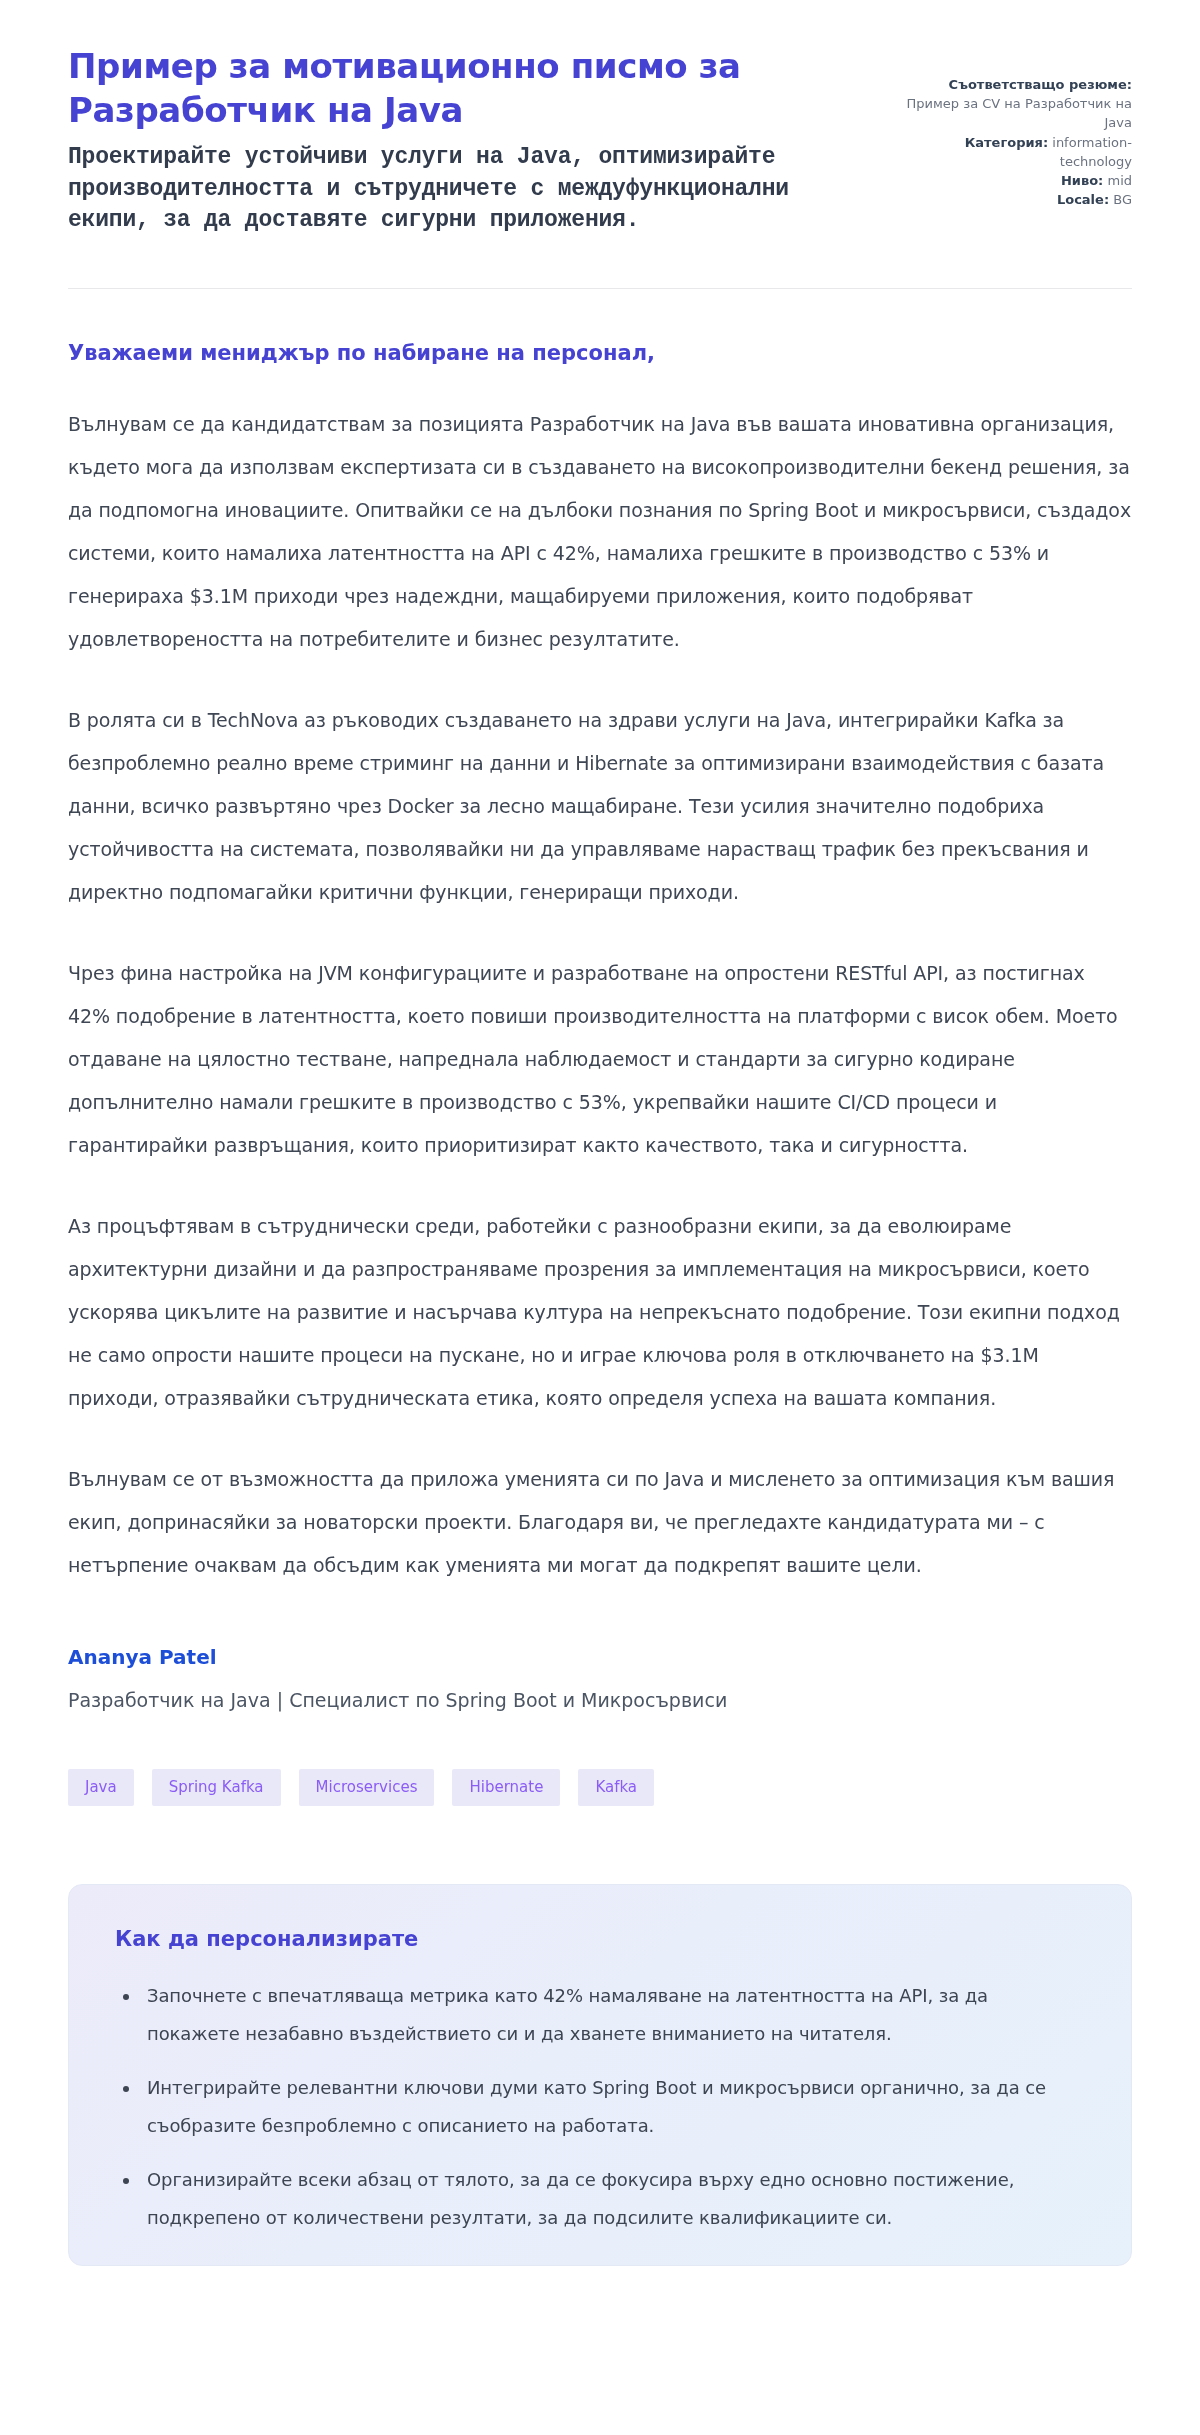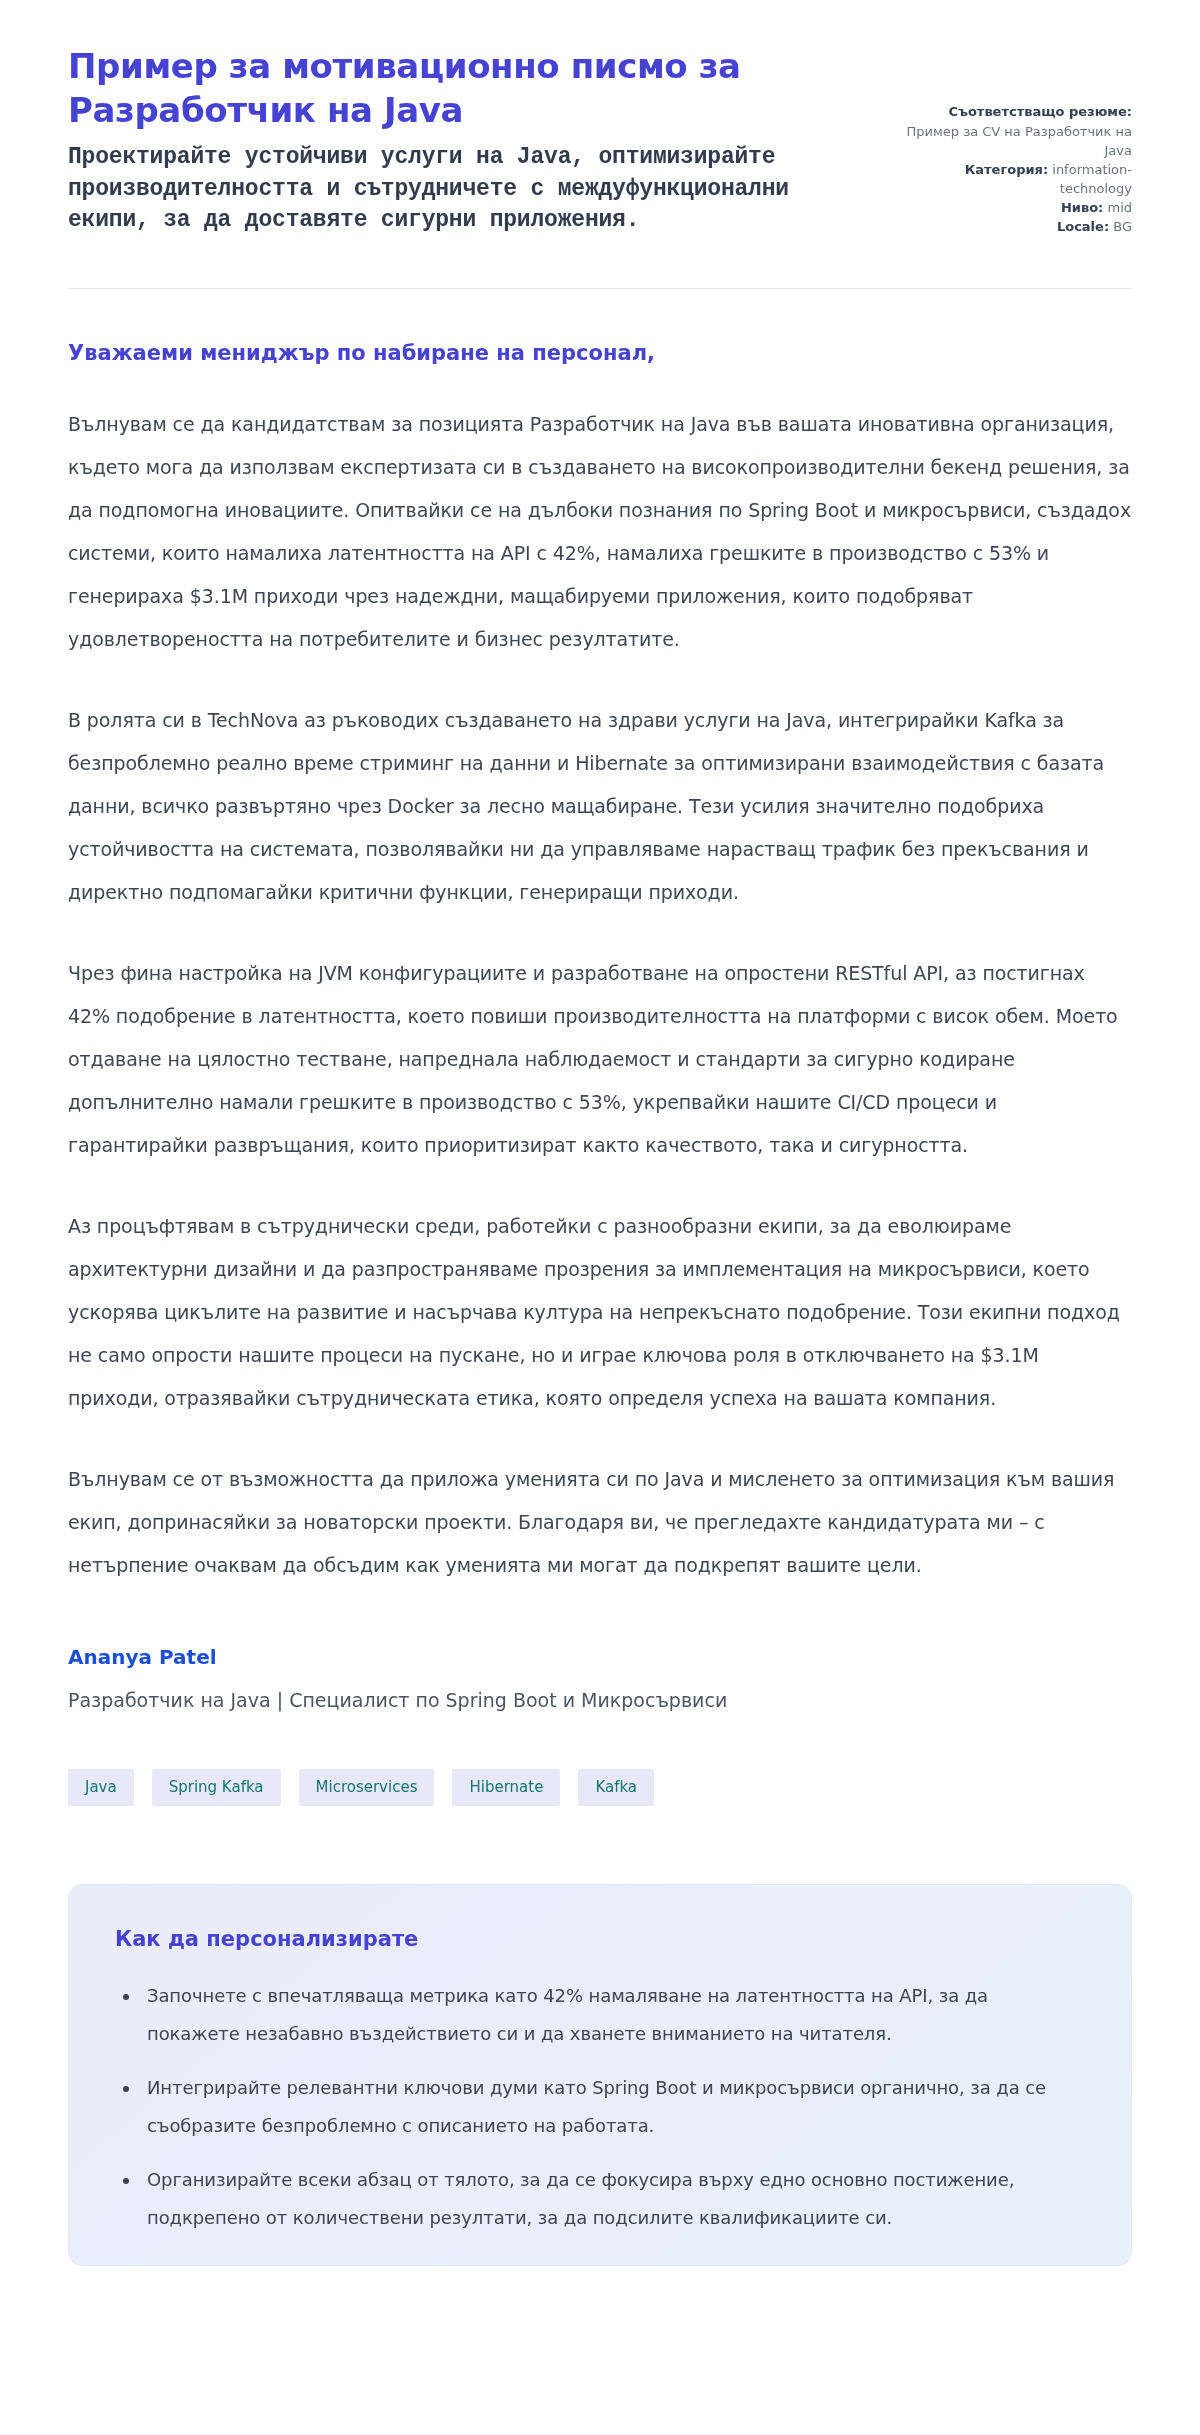--- a/index.html
+++ b/index.html
@@ -18,21 +18,21 @@
   }
   .page{
     width:1064px;
     margin:0 auto;
     padding:44px 0 64px;
   }
   
   .header{
     display:flex;
     justify-content:space-between;
-    align-items:flex-end;
+    align-items:center;
     gap:68px;
   }
   .header-left{flex:1 1 auto;max-width:790px;}
   .page-title{
     margin:0;
     font-size:34px;
     font-weight:bold;
     line-height:1.3;
     letter-spacing:-0.4px;
     color:var(--accent);
@@ -90,21 +90,21 @@
   
   .tags{
     margin-top:58px;
     display:flex;
     flex-wrap:wrap;
     gap:18px;
   }
   .tag{
     display:inline-block;
     background:#e9e8f8;
-    color:#0f766e;
+    color:#8b5cf6;
     font-size:15px;
     padding:11px 17px;
     border-radius:2px;
     line-height:1;
   }
   
   .tips{
     margin-top:78px;
     background:linear-gradient(140deg,#ecebfa 0%,#e9eefb 45%,#e6f1fb 100%);
     border:1px solid #e4e9f6;

